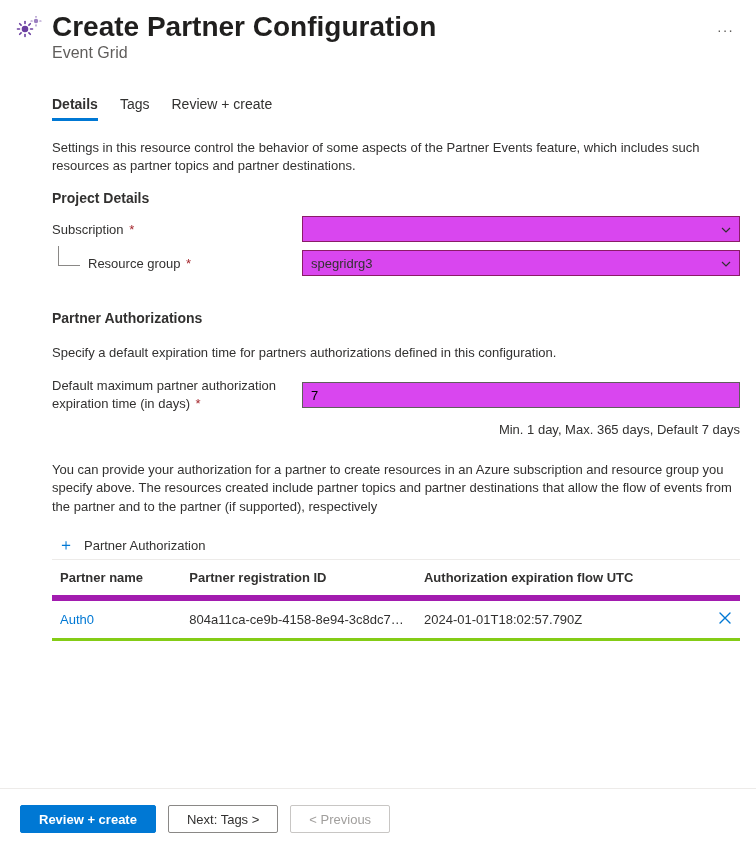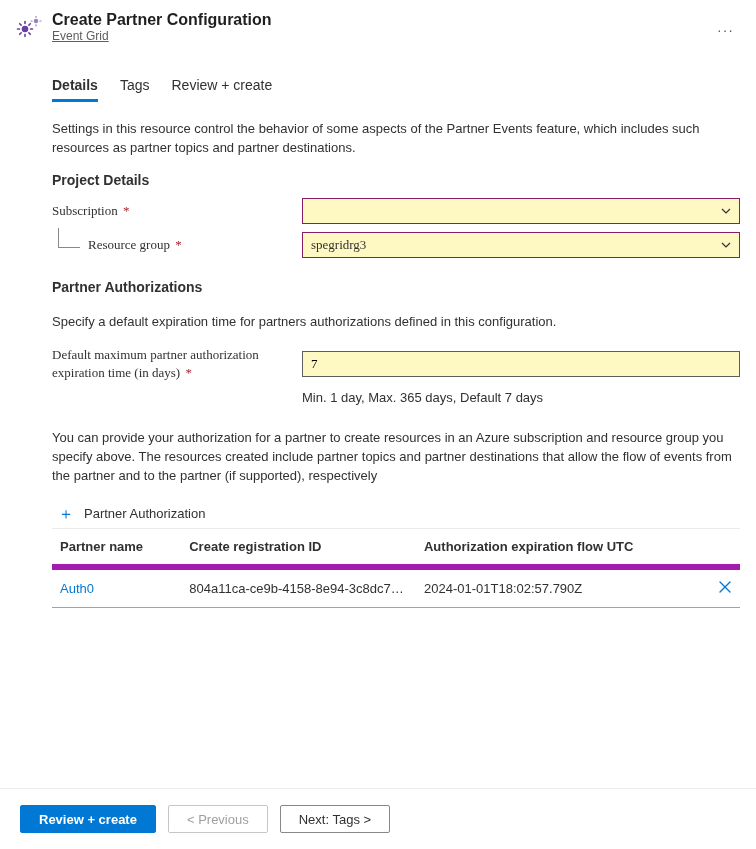--- a/index.html
+++ b/index.html
@@ -19,31 +19,30 @@
     height: 100%;
   }
   .header {
     display: flex;
     align-items: flex-start;
     padding: 10px 16px 0 16px;
   }
   .header-icon { margin-right: 10px; margin-top: 6px; }
   .title-block { flex: 1; }
   .page-title {
-    font-size: 16px;
+    font-size: 28px;
     font-weight: 600;
     color: #201f1e;
     line-height: 1.2;
     margin: 0;
   }
   .subtitle {
-    font-size: 12px;
+    font-size: 16px;
     color: #605e5c;
     margin-top: 0px;
-    text-decoration: underline;
   }
   .more-btn {
     color: #605e5c;
     font-size: 14px;
     letter-spacing: 1px;
     padding: 4px 6px;
     margin-left: 20px;
     margin-top: 8px;
     cursor: pointer;
   }
@@ -77,21 +76,20 @@
   }
   .section-h {
     font-weight: 600;
     font-size: 14px;
     margin: 14px 0 10px 0;
   }
   .form-row {
     display: flex;
     align-items: center;
     margin: 8px 0;
-    font-family: Liberation Serif, serif;
   }
   .form-label {
     width: 250px;
     font-size: 13px;
   }
   .indent-wrap {
     width: 250px;
     display: flex;
     align-items: center;
   }
@@ -108,34 +106,34 @@
   .select, .textin {
     flex: 1;
     border: 1px solid #8a1c68;
     height: 26px;
     padding: 2px 8px;
     font-size: 13px;
     font-family: inherit;
     display: flex;
     align-items: center;
     justify-content: space-between;
-    background: #fef9c3;
+    background: #d946ef;
     cursor: pointer;
   }
   .textin {
     border-color: #605e5c;
     cursor: text;
     outline: none;
   }
   .chev {
     font-size: 10px;
     color: #323130;
   }
   .hint-right {
-    text-align: left;
+    text-align: right;
     font-size: 13px;
     color: #323130;
     margin-top: 4px;
     margin-left: 250px;
   }
   .add-row {
     display: flex;
     align-items: center;
     gap: 10px;
     color: #0078d4;
@@ -153,21 +151,21 @@
   }
   table.auth-table th {
     text-align: left;
     font-weight: 600;
     font-size: 13px;
     border-top: 1px solid #edebe9;
     border-bottom: 6px solid #a21caf;
     padding: 10px 8px;
   }
   table.auth-table td {
-    border-bottom: 1px solid #84cc16;
+    border-bottom: 3px solid #84cc16;
     padding: 10px 8px;
     font-size: 13px;
     overflow: hidden;
     text-overflow: ellipsis;
     white-space: nowrap;
     max-width: 180px;
   }
   .link { color: #0078d4; cursor: pointer; }
   .xcell {
     width: 24px;
@@ -278,21 +276,21 @@
       <div class="select">
         <span>spegridrg3</span>
         <span class="chev">
           <svg width="10" height="6" viewBox="0 0 10 6">
               <path d="M1 1 L5 5 L9 1" fill="none" stroke="#323130" stroke-width="1.2"></path>
             </svg>
         </span>
       </div>
     </div>
 
-    <div class="section-h" style="margin-top:21px">Partner Authorizations</div>
+    <div class="section-h" style="margin-top:34px">Partner Authorizations</div>
     <p class="section-desc">Specify a default expiration time for partners authorizations defined in this configuration.</p>
 
     <div class="form-row" style="align-items:center">
       <div class="form-label" style="line-height:1.4">
         <span>Default maximum partner authorization expiration time (in days)</span><span class="req"> *</span>
       </div>
       <input class="textin" value="7" style="">
     </div>
     <div class="hint-right">Min. 1 day, Max. 365 days, Default 7 days</div>
 
@@ -300,21 +298,21 @@
 
     <div class="add-row">
       <span class="plus-icon">＋</span>
       <span class="add-label">Partner Authorization</span>
     </div>
 
     <table class="auth-table">
       <thead>
         <tr>
           <th>Partner name</th>
-          <th>Create registration ID</th>
+          <th>Partner registration ID</th>
           <th>Authorization expiration flow UTC</th>
           <th></th>
         </tr>
       </thead>
       <tbody>
         <tr>
           <td><span class="link">Auth0</span></td>
           <td>804a11ca-ce9b-4158-8e94-3c8dc7…</td>
           <td>2024-01-01T18:02:57.790Z</td>
           <td class="xcell">
@@ -322,16 +320,16 @@
                 <path d="M2 2 L12 12 M12 2 L2 12" stroke="#0078d4" stroke-width="1.4" stroke-linecap="round"></path>
               </svg>
           </td>
         </tr>
       </tbody>
     </table>
   </div>
 
   <div class="footer">
     <button class="btn primary">Review + create</button>
+    <button class="btn">Next: Tags &gt;</button>
     <button class="btn disabled">&lt; Previous</button>
-    <button class="btn">Next: Tags &gt;</button>
   </div>
 </div>
 
 </body></html>

